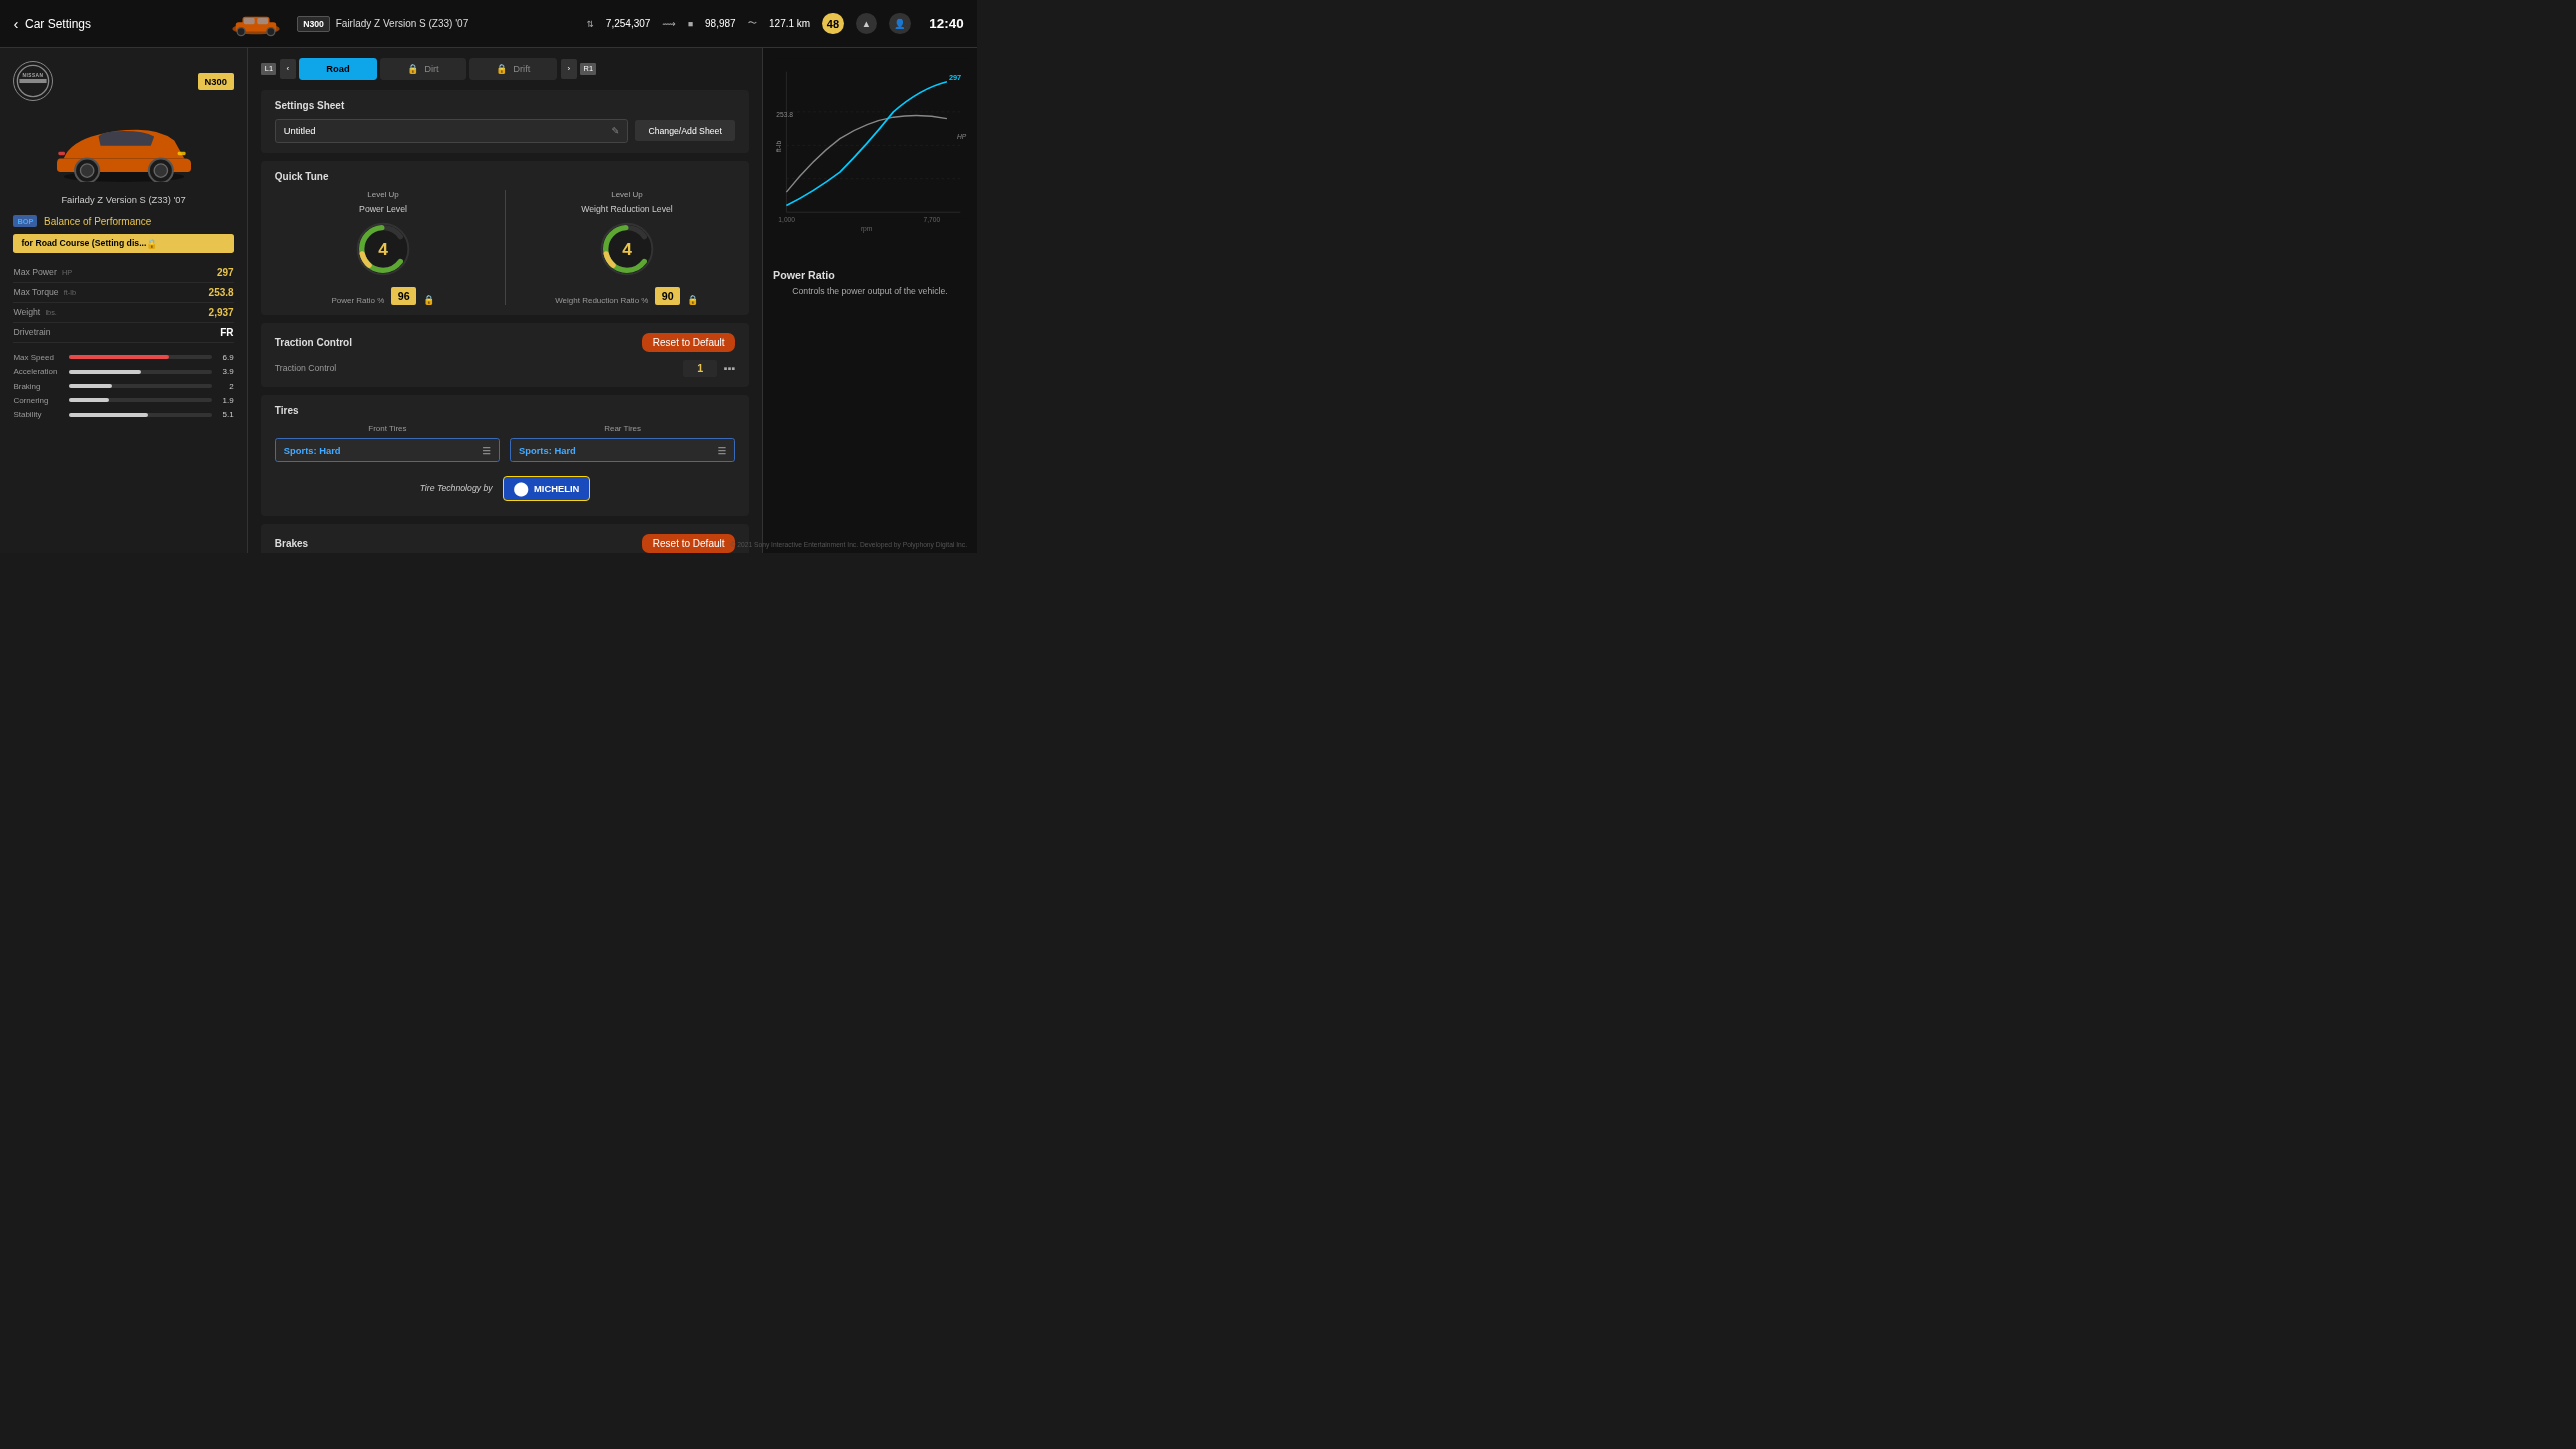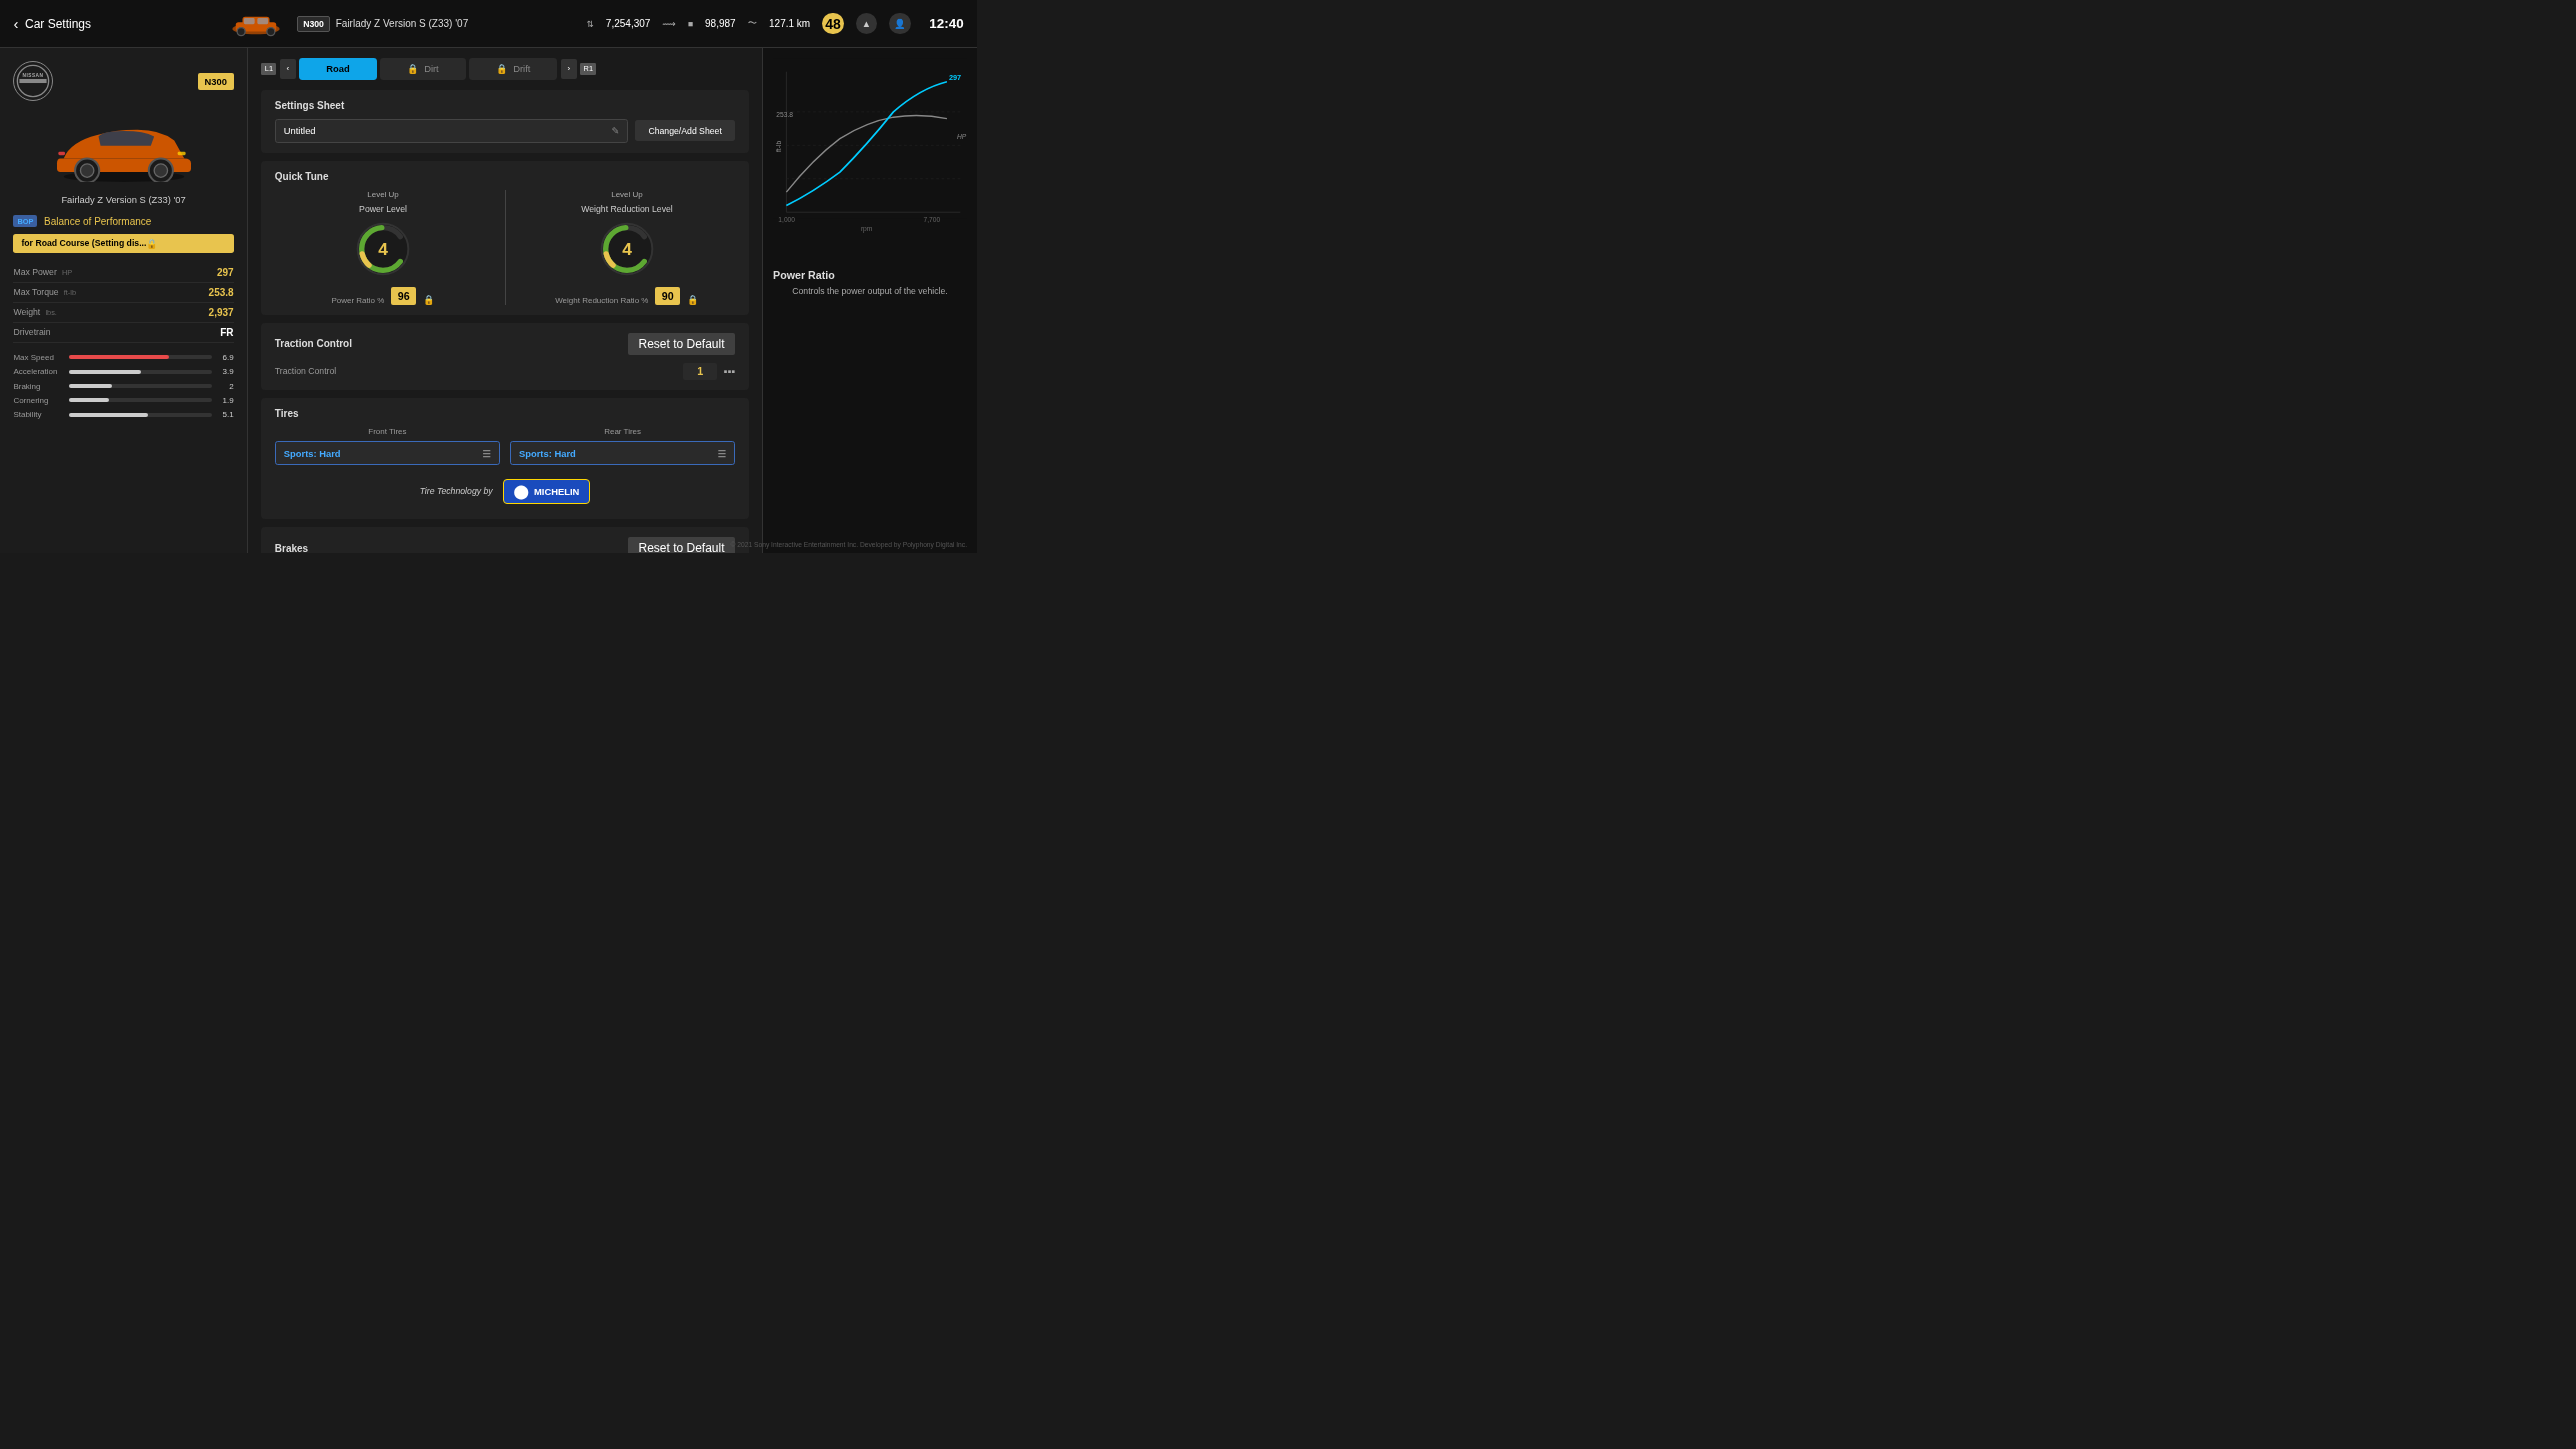--- a/index.html
+++ b/index.html
@@ -365,26 +365,26 @@
       color: #e8c44e;
       font-weight: bold;
       font-size: 10.7px;
       padding: 2.7px 6.7px;
       border-radius: 2px;
       min-width: 34px;
       text-align: center;
     }
     .bar-icon { font-size: 10.7px; color: #aaa; cursor: pointer; }
     .reset-btn {
-      background: #404040;
+      background: #c2410c;
       color: #fff;
       border: none;
       padding: 4px 10.7px;
-      border-radius: 2px;
-      font-size: 12px;
+      border-radius: 7px;
+      font-size: 10px;
       cursor: pointer;
     }
     .section-header-row {
       display: flex;
       align-items: center;
       justify-content: space-between;
       margin-bottom: 8px;
     }
 
     
@@ -520,21 +520,21 @@
   </div>
 
   <div class="top-stats">
     <span style="font-size:8.7px;color:#aaa;">⇅</span>
     <span class="stat-val">7,254,307</span>
     <span style="font-size:9.4px;color:#aaa;">⟿</span>
     <span style="font-size:8.7px;color:#aaa;">■</span>
     <span class="stat-val">98,987</span>
     <span style="font-size:9.4px;color:#aaa;">〜</span>
     <span class="stat-val">127.1 km</span>
-    <div style="width:21.5px;height:21.5px;background:#e8c44e;color:#000;border-radius:50%;display:flex;align-items:center;justify-content:center;font-weight:bold;font-size:14px;">48</div>
+    <div style="width:21.5px;height:21.5px;background:#e8c44e;color:#000;border-radius:50%;display:flex;align-items:center;justify-content:center;font-weight:bold;font-size:11px;">48</div>
     <div class="icon-circle" style="font-size:9.4px;">▲</div>
     <div class="icon-circle" style="font-size:9.4px;">👤</div>
     <div class="clock">12:40</div>
   </div>
 </div>
 
 <div class="main-layout">
 
   <div class="left-panel">
     <div class="logo-row">

